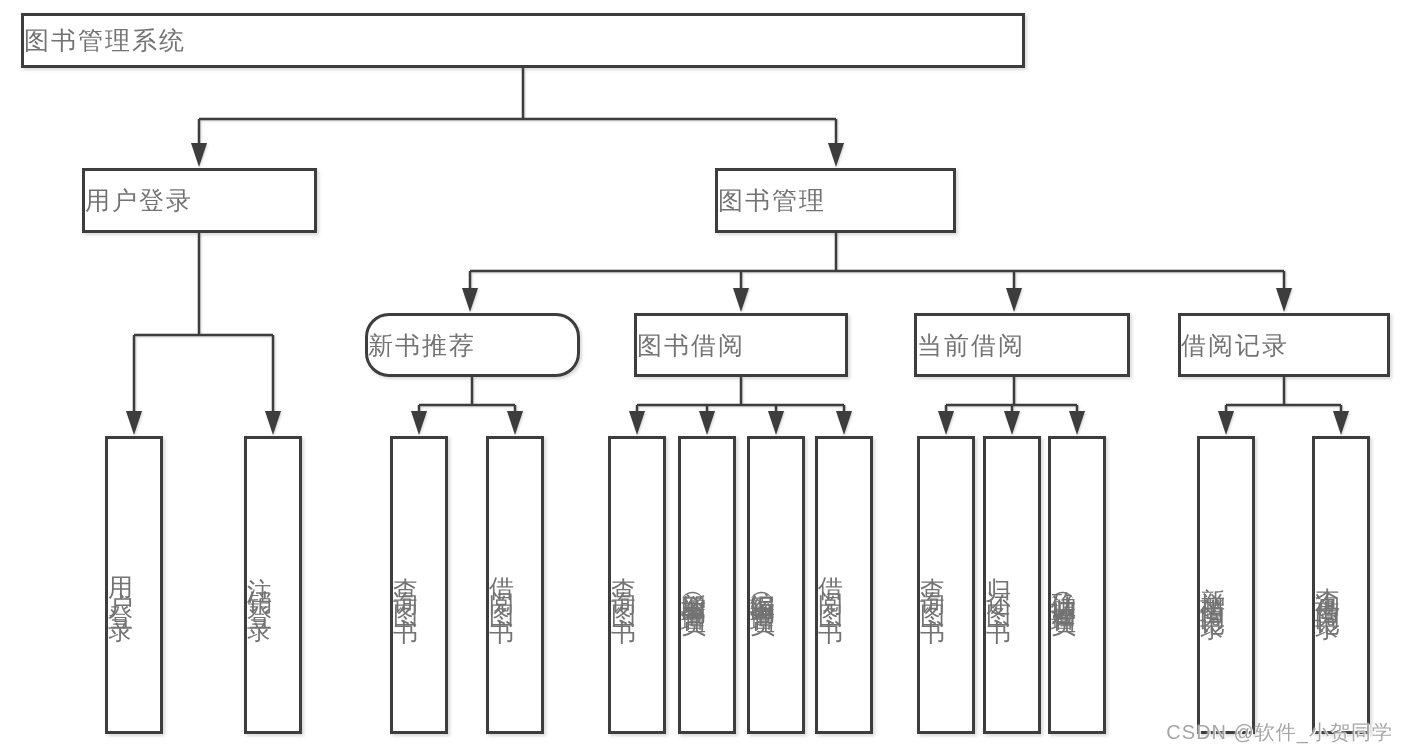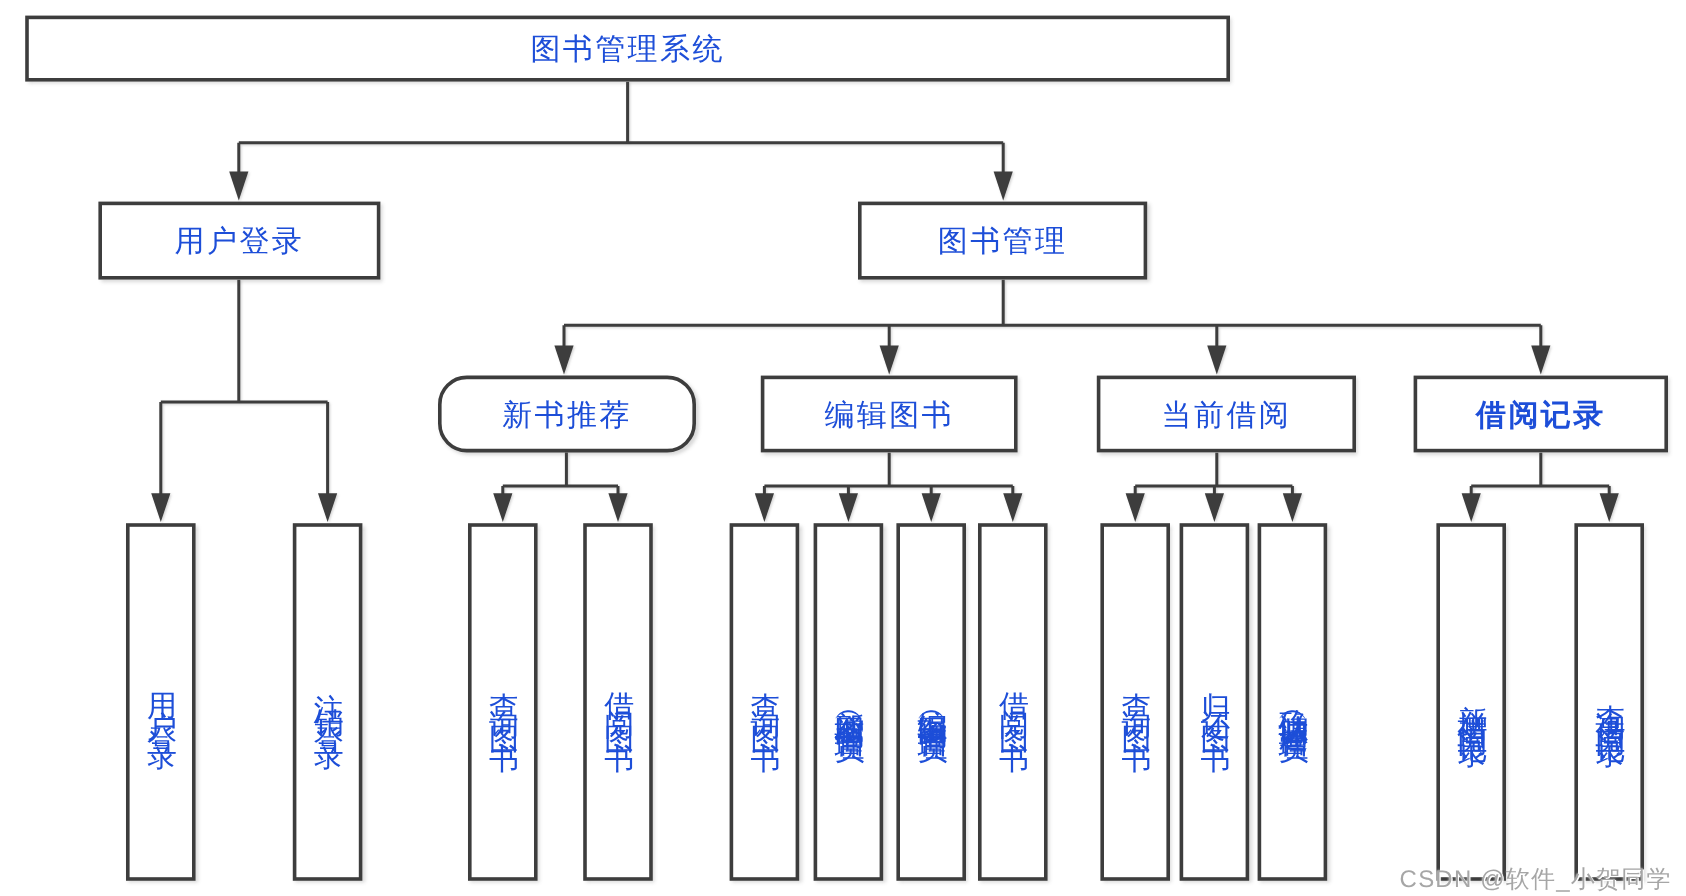--- a/index.html
+++ b/index.html
@@ -17,22 +17,22 @@
     width: 1405px; height: 747px;
     filter: drop-shadow(1px 1px 1px rgba(80,80,80,0.25));
   }
   .node {
     position: absolute;
     box-sizing: border-box;
     border: 3px solid #3d3d3d;
     background: #ffffff;
     display: flex;
     align-items: center;
-    justify-content: center;
-    color: #1d4ed8;
+    justify-content: flex-start;
+    color: #737373;
     box-shadow: 2px 2px 3px rgba(80,80,80,0.22);
   }
   .hnode { font-size: 25px; letter-spacing: 2px; white-space: nowrap; }
   .vnode span {
     writing-mode: vertical-rl;
     text-orientation: mixed;
     font-size: 25px;
     letter-spacing: 14px;
     line-height: 1;
   }
@@ -95,26 +95,26 @@
     <span>用户登录</span>
   </div>
   <div class="node hnode" style="left:715px; top:168px; width:241px; height:65px;">
     <span>图书管理</span>
   </div>
 
   <div class="node hnode" style="left:365px; top:313px; width:215px; height:64px;border-radius:24px;">
     <span>新书推荐</span>
   </div>
   <div class="node hnode" style="left:634px; top:313px; width:214px; height:64px;">
-    <span>编辑图书</span>
+    <span>图书借阅</span>
   </div>
   <div class="node hnode" style="left:914px; top:313px; width:216px; height:64px;">
     <span>当前借阅</span>
   </div>
-  <div class="node hnode" style="left:1178px; top:313px; width:212px; height:64px;font-weight:bold;">
+  <div class="node hnode" style="left:1178px; top:313px; width:212px; height:64px;">
     <span>借阅记录</span>
   </div>
 
   <div class="node vnode" style="left:105px; top:436px; width:58px; height:298px;">
     <span>用户登录</span>
   </div>
   <div class="node vnode" style="left:244px; top:436px; width:58px; height:298px;">
     <span>注销登录</span>
   </div>
 

